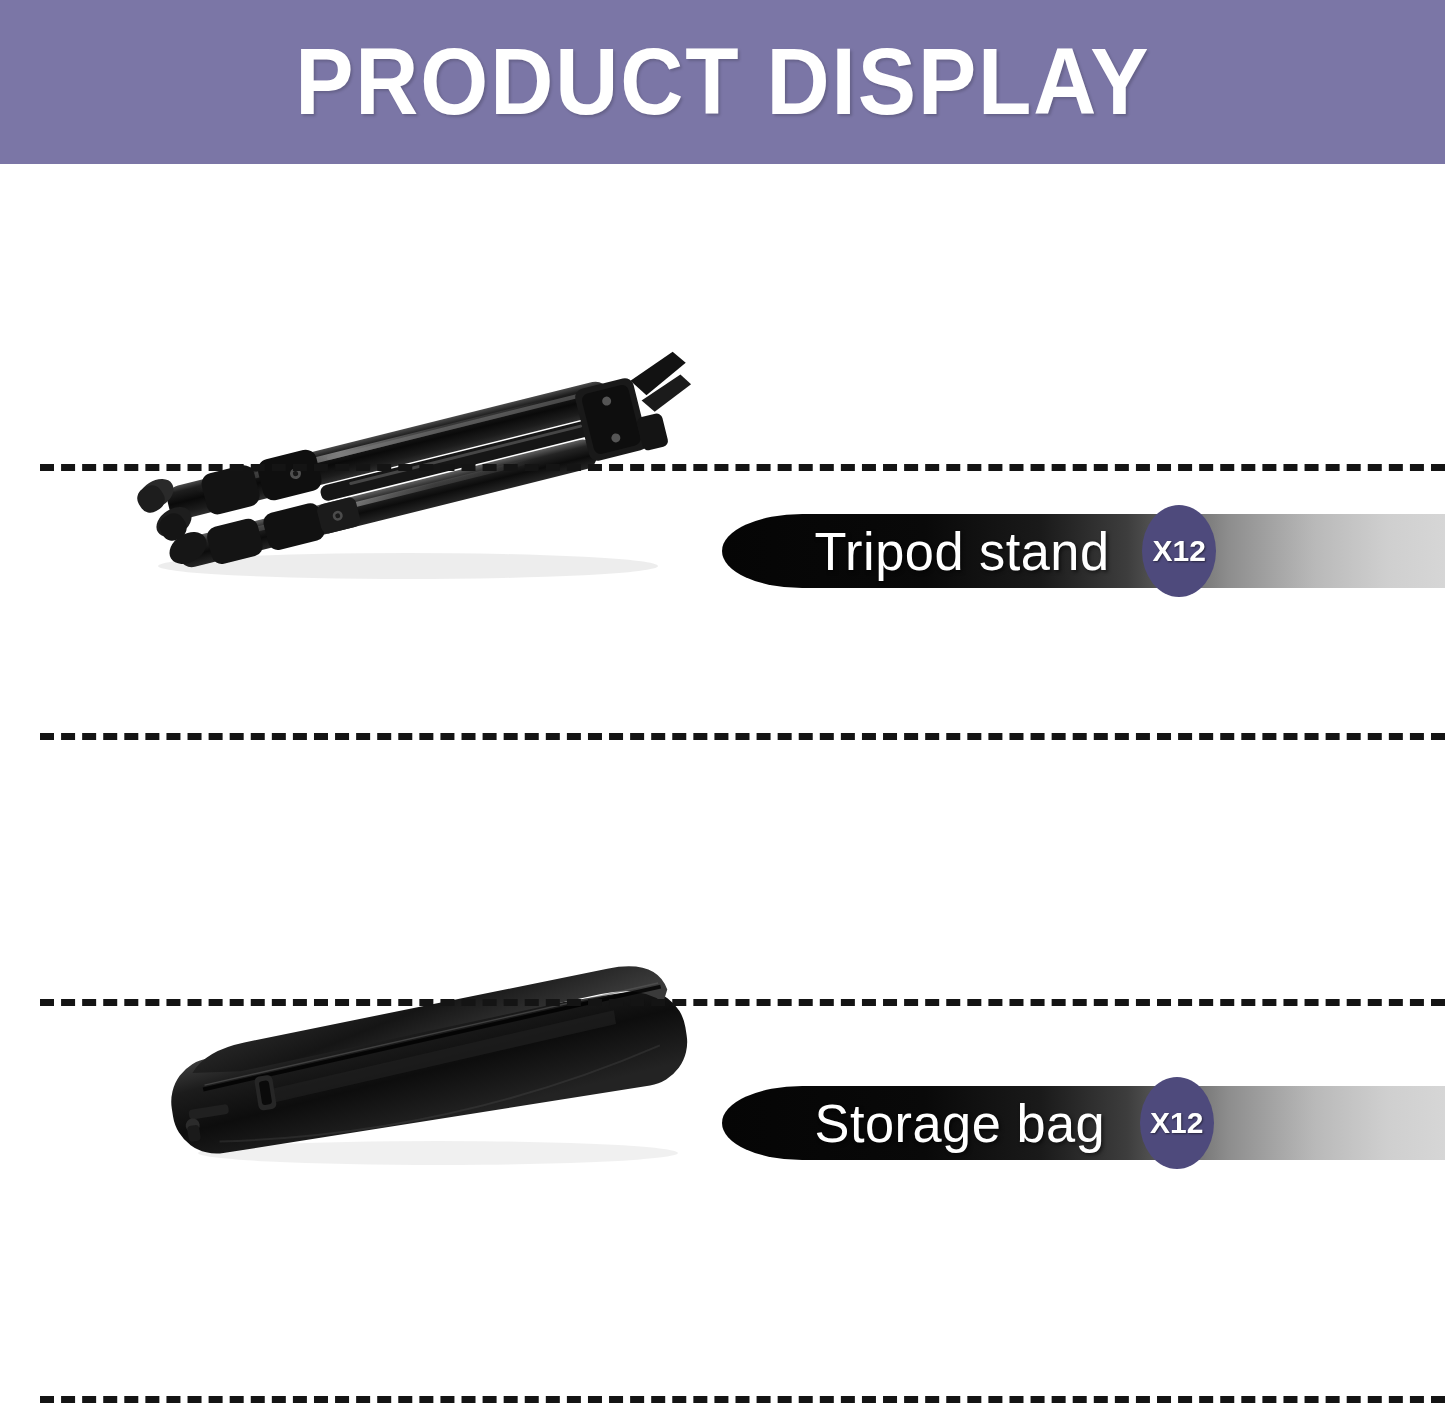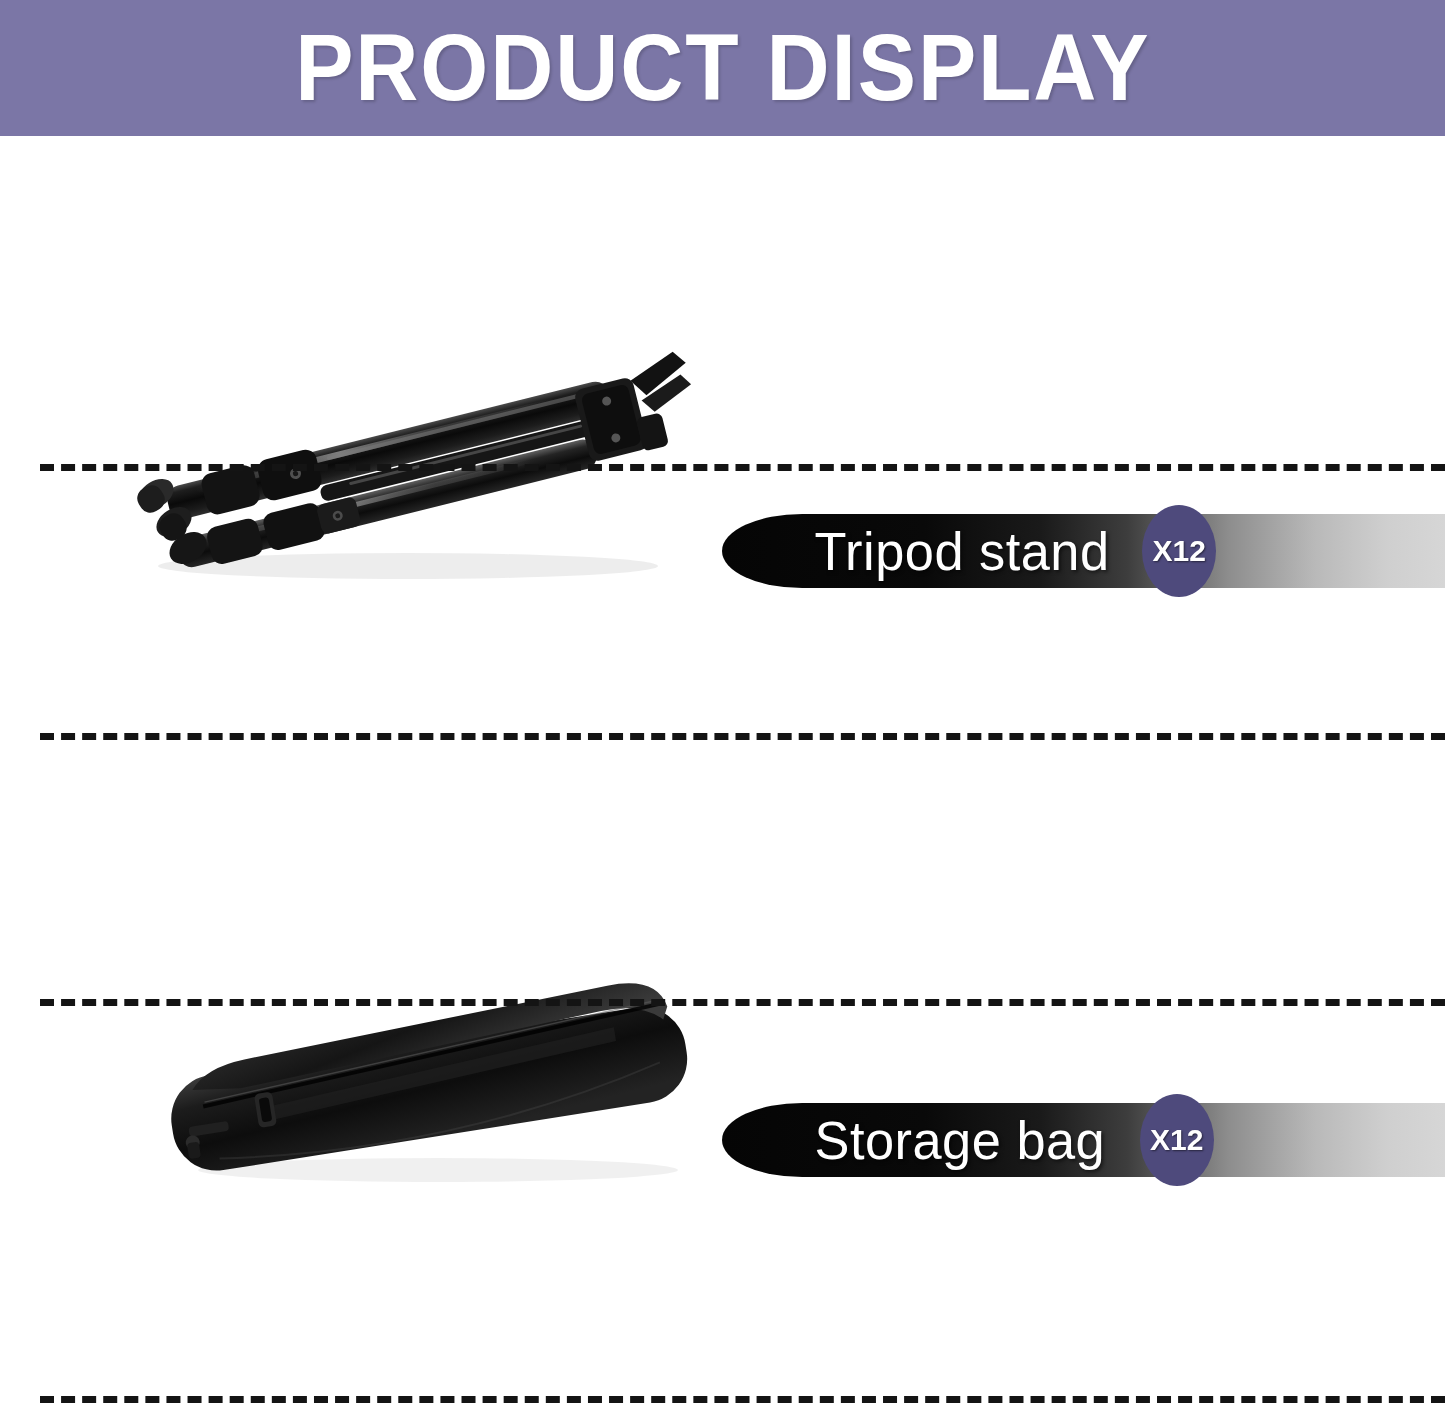--- a/index.html
+++ b/index.html
@@ -7,40 +7,40 @@
   html, body { width:1445px; height:1404px; }
   body {
     background:#ffffff;
     font-family:"Liberation Sans", sans-serif;
     position:relative;
     overflow:hidden;
   }
 
   
   .header-banner{
-    position:absolute; left:0; top:0; width:1445px; height:136px;
+    position:absolute; left:0; top:0; width:1445px; height:164px;
     background:#7b76a6;
     display:flex; align-items:center; justify-content:center;
   }
   .header-title{
     color:#ffffff;
     font-family:"Liberation Sans", sans-serif;
     font-weight:bold;
     font-size:94px;
     letter-spacing:2px;
     transform:scaleX(0.93);
     line-height:1;
     text-shadow:2px 2px 3px rgba(0,0,0,0.18);
     white-space:nowrap;
   }
 
   
   .row{ position:absolute; left:0; width:1445px; }
   #row-tripod   { top:148px; height:322px; }
-  #row-bag      { top:470px; height:270px; }
+  #row-bag      { top:453px; height:270px; }
   #row-crossbar { top:740px; height:266px; }
   #row-poster   { top:1006px; height:398px; }
 
   
   .dash-line{
     position:absolute; left:40px; width:1405px; height:0;
     border-top:7px dashed #141414;
   }
   #dash1{ top:464px; }
   #dash2{ top:733px; }

